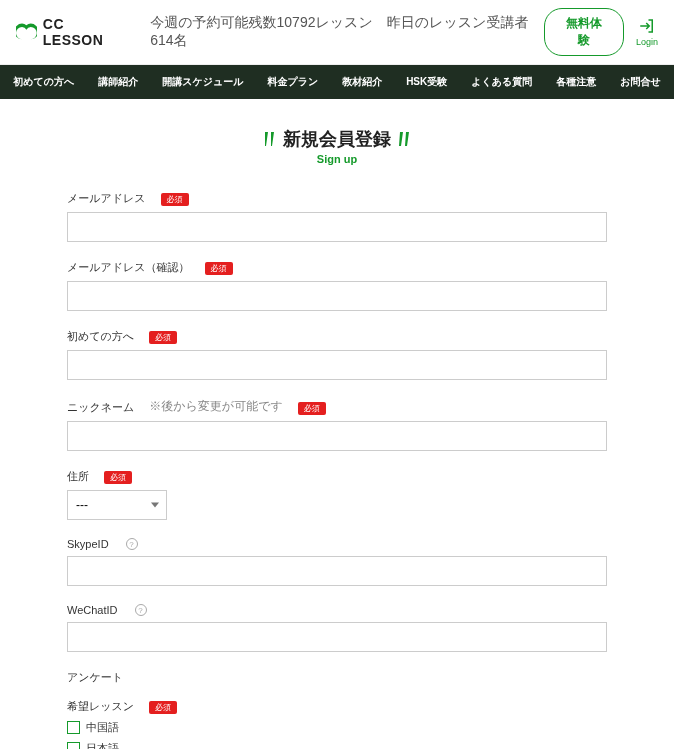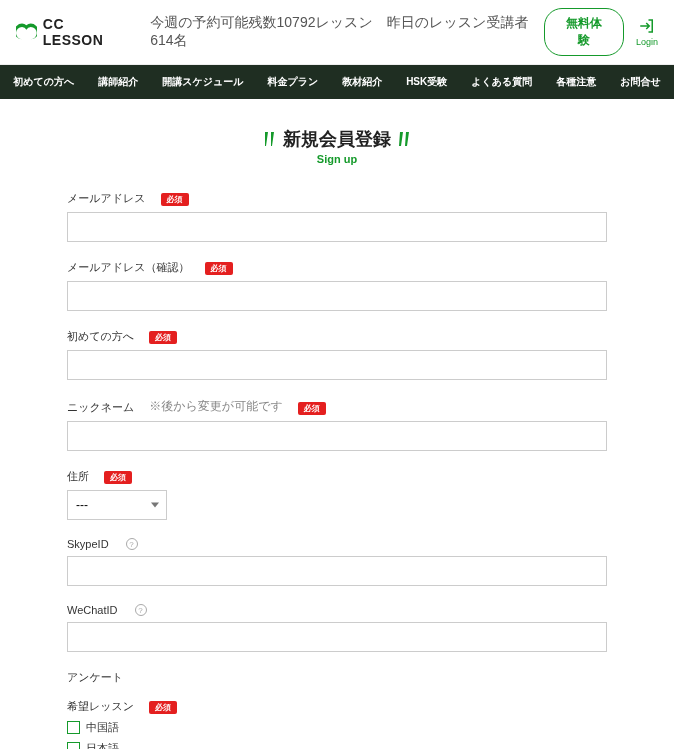--- a/index.html
+++ b/index.html
@@ -20,21 +20,21 @@
 .nav-item { padding: 10px 12px; font-size: 10px; font-weight: 700; cursor: pointer; color: #fff; white-space: nowrap; }
 .main { max-width: 560px; margin: 28px auto 0; padding: 0 10px 30px; }
 .page-title-wrap { text-align: center; margin-bottom: 26px; }
 .page-title { display: inline-flex; align-items: center; gap: 8px; }
 .quote { width: 10px; height: 14px; }
 .page-title h1 { font-size: 18px; font-weight: 800; color: #222; }
 .subtitle { color: #159a2b; font-size: 11px; font-weight: 700; margin-top: 2px; }
 .field { margin-bottom: 18px; }
 .label-row { display: flex; align-items: flex-end; gap: 15px; font-size: 11px; color: #333; margin-bottom: 6px; }
 .label-sub { font-size: 12px; color: #888; }
-.req-badge { background: #e41f1f; color: #fff; font-size: 8px; font-weight: 700; padding: 1px 6px; border-radius: 2px; }
+.req-badge { background: #e41f1f; color: #fff; font-size: 8px; font-weight: 400; padding: 1px 6px; border-radius: 2px; }
 .text-input { width: 100%; height: 30px; border: 1px solid #ccc; background: #fff; padding: 0 8px; font-size: 12px; }
 .select { width: 100px; height: 30px; border: 1px solid #ccc; background: #fff; padding: 0 24px 0 8px; font-size: 12px; appearance: none; position: relative; }
 .select-wrap { position: relative; display: inline-block; }
 .select-wrap::after { content: ""; position: absolute; right: 8px; top: 50%; width: 0; height: 0; border-left: 4px solid transparent; border-right: 4px solid transparent; border-top: 5px solid #777; transform: translateY(-50%); pointer-events: none; }
 .help-icon { width: 12px; height: 12px; border: 1px solid #aaa; color: #aaa; border-radius: 50%; display: inline-flex; align-items: center; justify-content: center; font-size: 8px; margin-left: 2px; }
 .section-head { font-size: 11px; color: #333; margin-bottom: 14px; }
 .checkbox-row { display: flex; align-items: center; gap: 6px; font-size: 11px; color: #333; margin-bottom: 6px; }
 .checkbox { width: 13px; height: 13px; border: 1.5px solid #159a2b; background: #fff; cursor: pointer; display: inline-block; }
 </style>
 </head>

